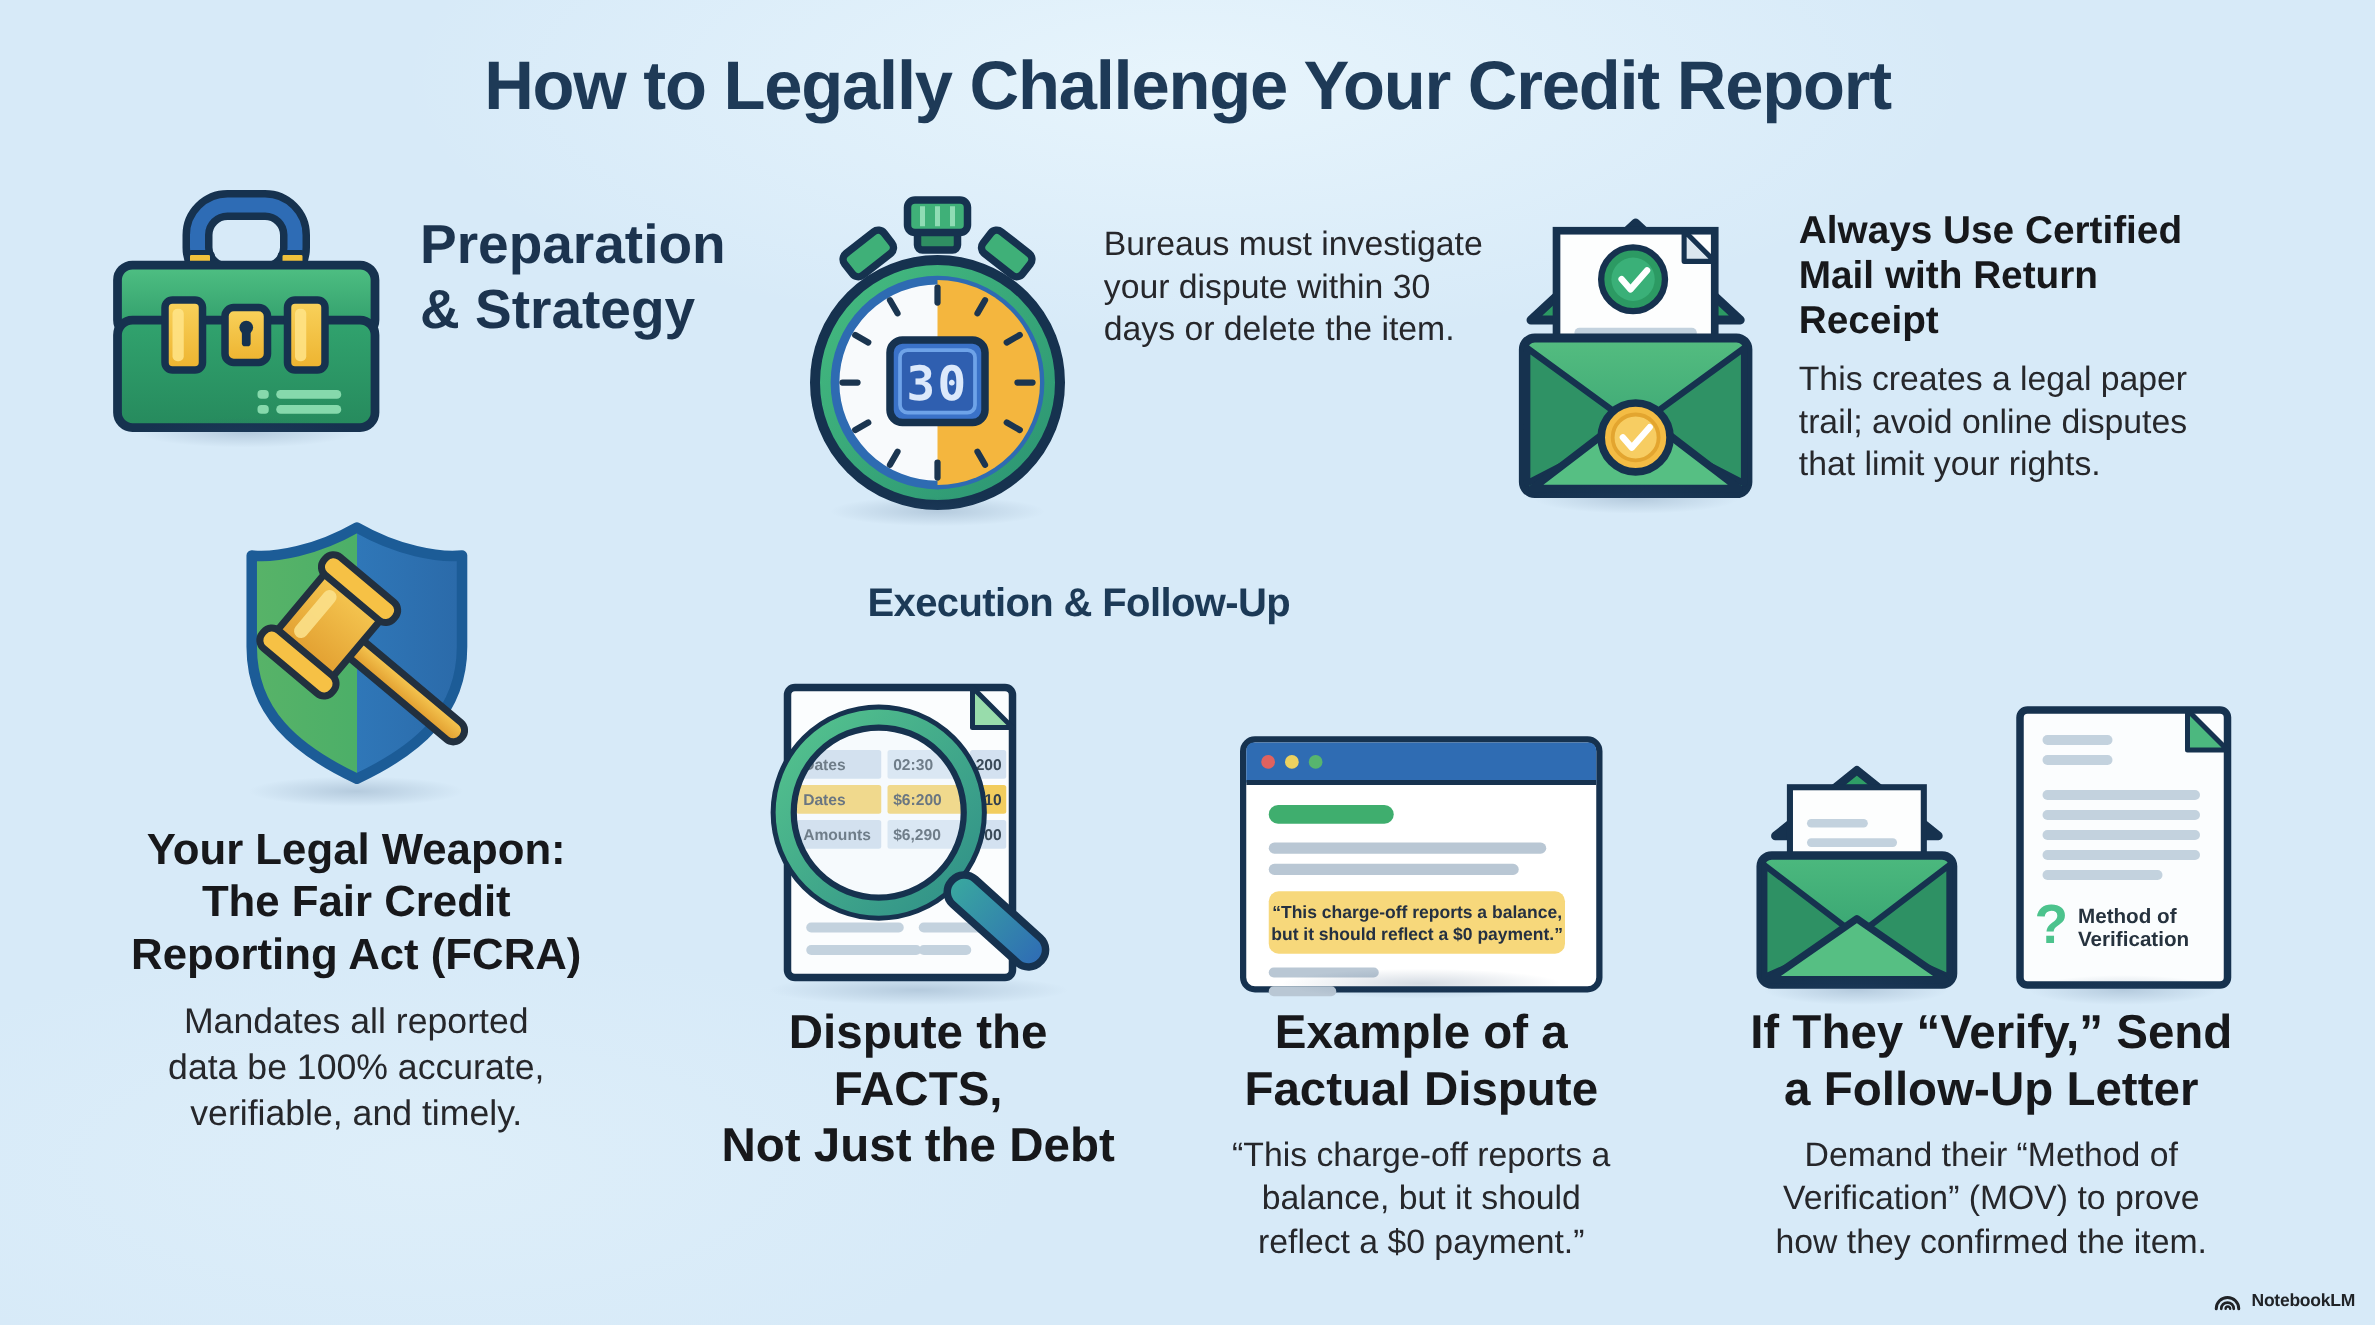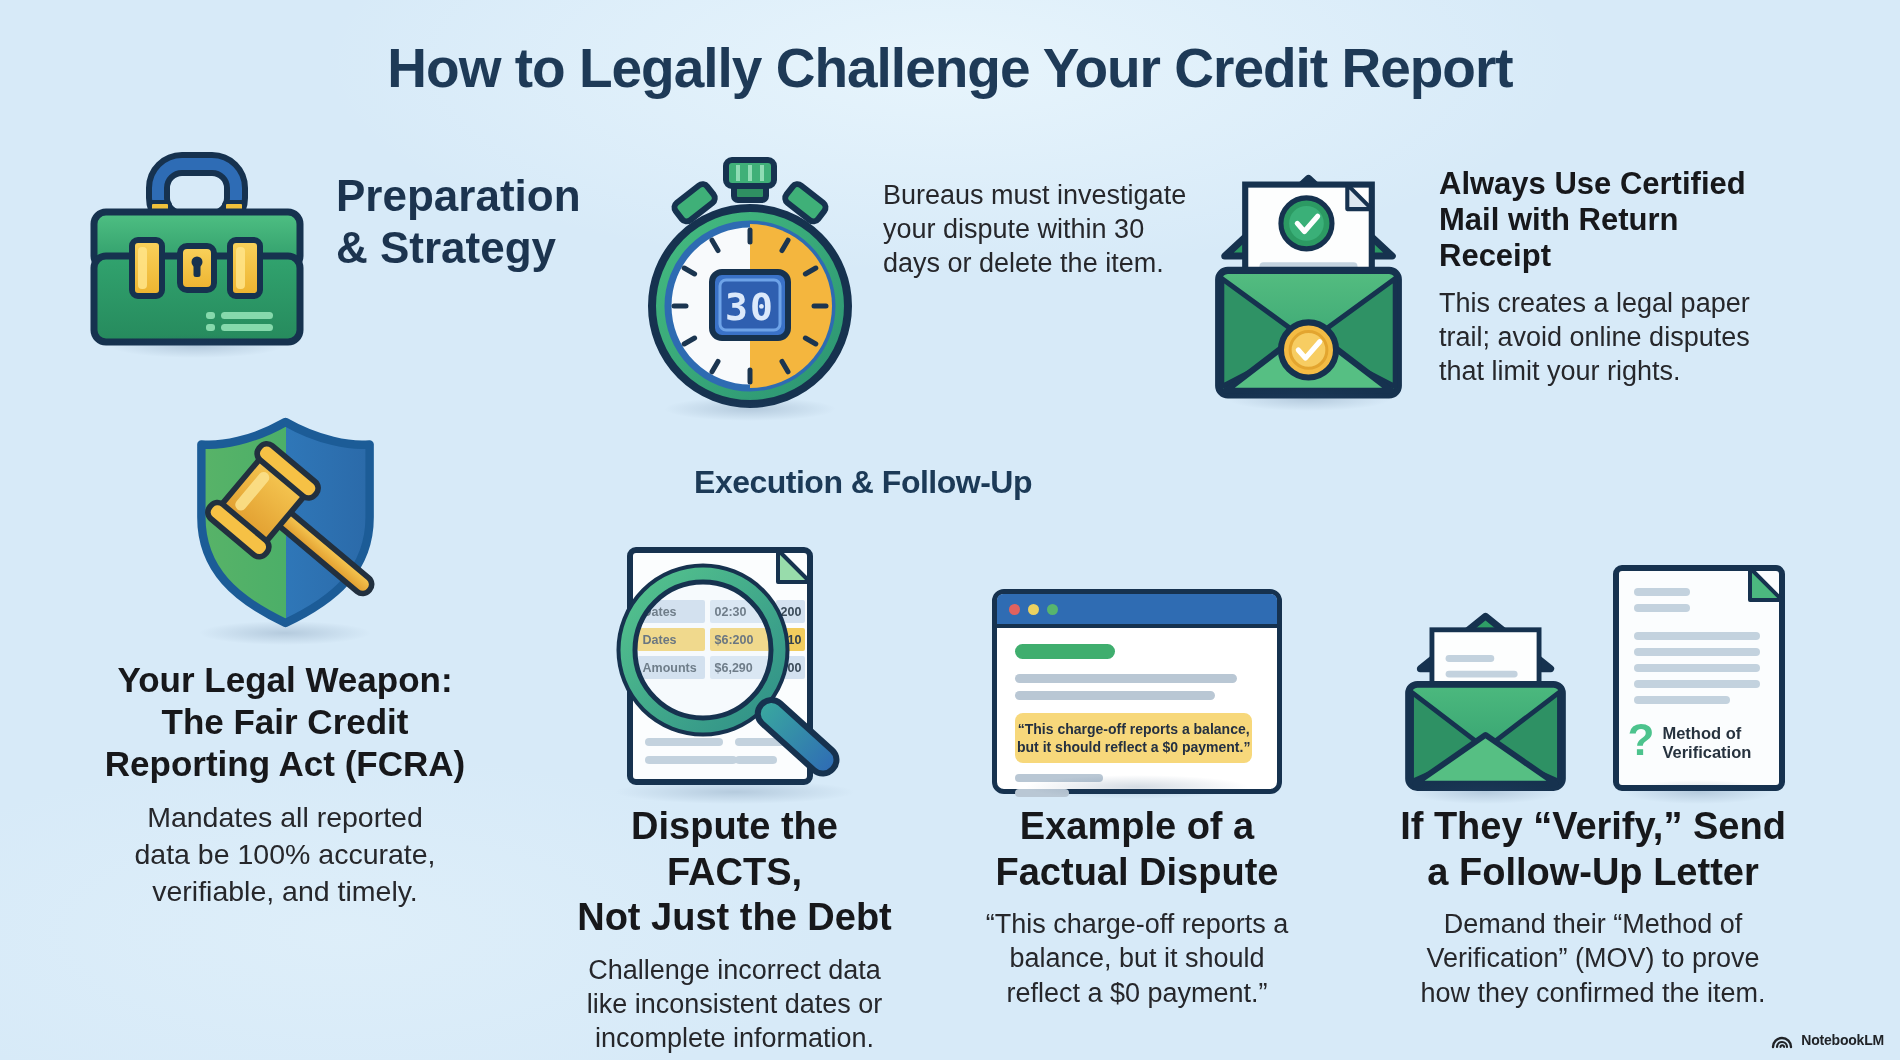--- a/index.html
+++ b/index.html
@@ -303,23 +303,20 @@
           <circle cx="118" cy="108" r="68" fill="none" stroke="#16324f" stroke-width="5"></circle>
           <g transform="rotate(42 118 108)">
             <rect x="198" y="96" width="96" height="27" rx="13" fill="url(#lensHandle)" stroke="#16324f" stroke-width="6"></rect>
           </g>
         </svg>
         <div class="shadow"></div>
       </div>
     </div>
     <div class="card-title ml">Dispute the FACTS,
 Not Just the Debt</div>
-    <div class="card-body ml">Challenge incorrect data
-like inconsistent dates or
-incomplete information.</div>
   </div>
 
   <div class="abs vcard" id="card-example">
     <div class="icon-area">
       <div class="browser icon">
         <div class="bar">
           <div class="dot" style="background:#e0625f"></div>
           <div class="dot" style="background:#ecd160"></div>
           <div class="dot" style="background:#57b56e"></div>
         </div>

